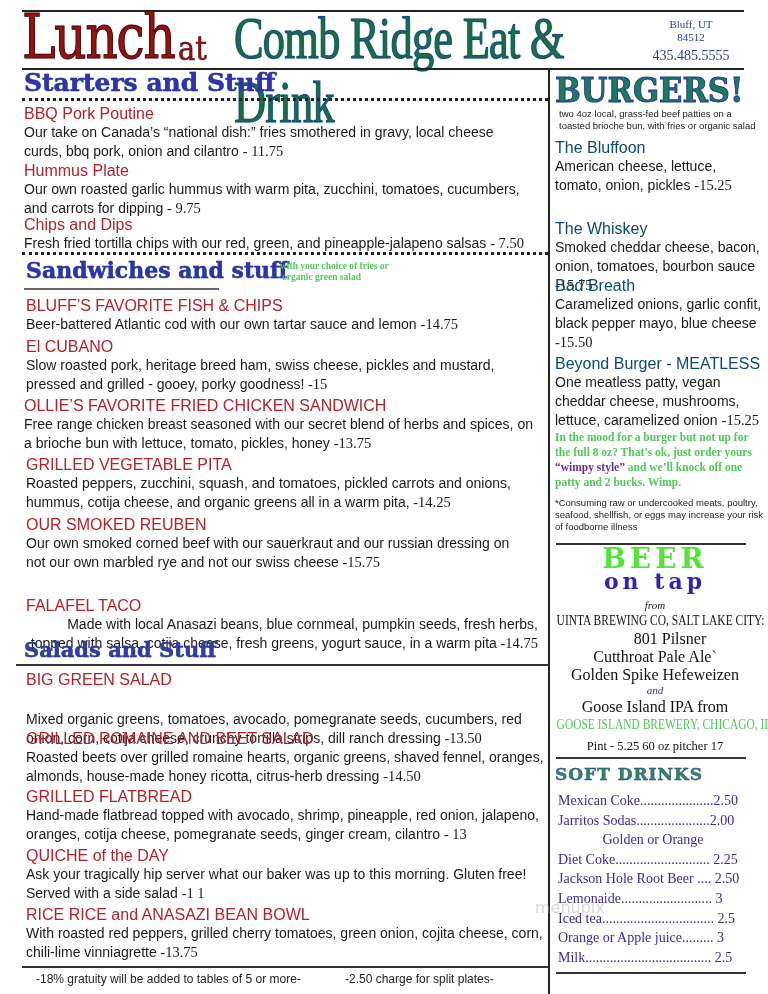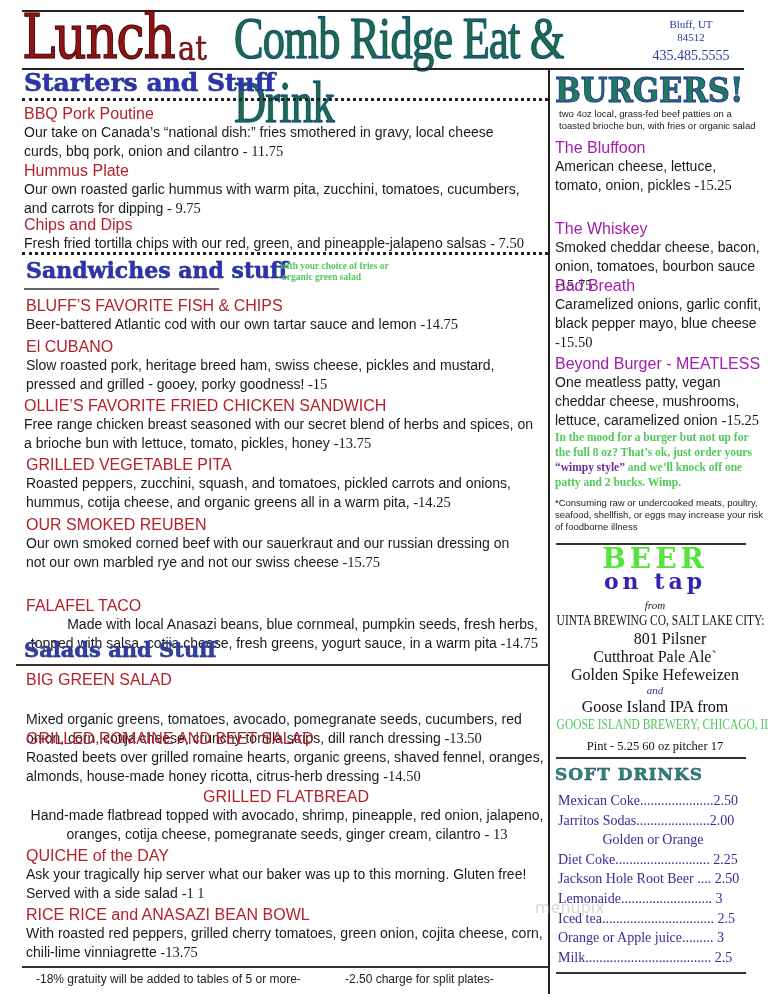--- a/index.html
+++ b/index.html
@@ -36,21 +36,21 @@
     .price { font-family: "Liberation Serif", serif; font-size: 14.5px; }
 
     
     .col-left { left: 24px; width: 520px; }
 
     
     .col-right { left: 555px; width: 210px; }
     .burgers-title { font-family: "DejaVu Serif", serif; font-weight: bold; font-size: 34px; line-height: 36px;
       color: #1d7a5a; -webkit-text-stroke: 1px #23359a; letter-spacing: 0px; transform: scaleX(0.9); transform-origin: left top; }
     .burgers-sub { font-family: "Liberation Sans", sans-serif; font-size: 9.5px; line-height: 12px; color: #222; }
-    .r-name { font-family: "Liberation Sans", sans-serif; color: #a21caf; font-size: 16px; line-height: 19px; }
+    .r-name { font-family: "Liberation Sans", sans-serif; color: #0c4a6e; font-size: 16px; line-height: 19px; }
     .r-desc { font-family: "Liberation Sans", sans-serif; color: #1a1a1a; font-size: 14px; line-height: 19px; }
     .wimpy { font-family: "Liberation Serif", serif; font-weight: bold; color: #52c85a; font-size: 11.5px; line-height: 15px; }
     .wimpy .em { color: #6a2ca0; }
     .disclaimer { font-family: "Liberation Sans", sans-serif; font-size: 9.5px; line-height: 12px; color: #222; }
 
     .hr-right { height: 2px; background: #333; }
 
     .beer-title { text-align: center; font-family: "DejaVu Serif", serif; font-weight: bold; color: #55e33c;
       font-size: 28px; line-height: 22px; letter-spacing: 4px; }
     .ontap { text-align: center; font-family: "DejaVu Serif", serif; font-weight: bold; color: #3422b0;
@@ -141,21 +141,21 @@
 <div class="abs" style="left:16px;top:664px;width:534px;height:2px;background:#333;"></div>
 
 <div class="abs col-left" style="top:670px;left:26px;">
   <div class="item-name">BIG GREEN SALAD</div>
   <div class="item-desc" style="width:500px;margin-top:21px;"><span>Mixed organic greens, tomatoes, avocado, pomegranate seeds, cucumbers, red onion, corn, cotija cheese, crunchy tortilla strips, dill ranch dressing</span><span class="price"> -13.50</span></div>
 </div>
 <div class="abs col-left" style="top:729px;left:26px;">
   <div class="item-name">GRILLED ROMAINE AND BEET SALAD</div>
   <div class="item-desc" style="width:522px;"><span>Roasted beets over grilled romaine hearts, organic greens, shaved fennel, oranges, almonds, house-made honey ricotta, citrus-herb dressing</span> <span class="price">-14.50</span></div>
 </div>
-<div class="abs col-left" style="top:787px;left:26px;text-align:center;">
+<div class="abs col-left" style="top:787px;left:26px;">
   <div class="item-name">GRILLED FLATBREAD</div>
   <div class="item-desc" style="width:522px;"><span>Hand-made flatbread topped with avocado, shrimp, pineapple, red onion, jalapeno, oranges, cotija cheese, pomegranate seeds, ginger cream, cilantro</span> <span class="price">- 13</span></div>
 </div>
 <div class="abs col-left" style="top:846px;left:26px;">
   <div class="item-name">QUICHE of the DAY</div>
   <div class="item-desc" style="width:512px;"><span>Ask your tragically hip server what our baker was up to this morning.  Gluten free! Served with a side salad</span> <span class="price">-1 1</span></div>
 </div>
 <div class="abs col-left" style="top:905px;left:26px;">
   <div class="item-name">RICE RICE and ANASAZI BEAN BOWL</div>
   <div class="item-desc" style="width:522px;"><span>With roasted red peppers, grilled cherry tomatoes, green onion, cojita cheese, corn, chili-lime vinniagrette</span><span class="price"> -13.75</span></div>

